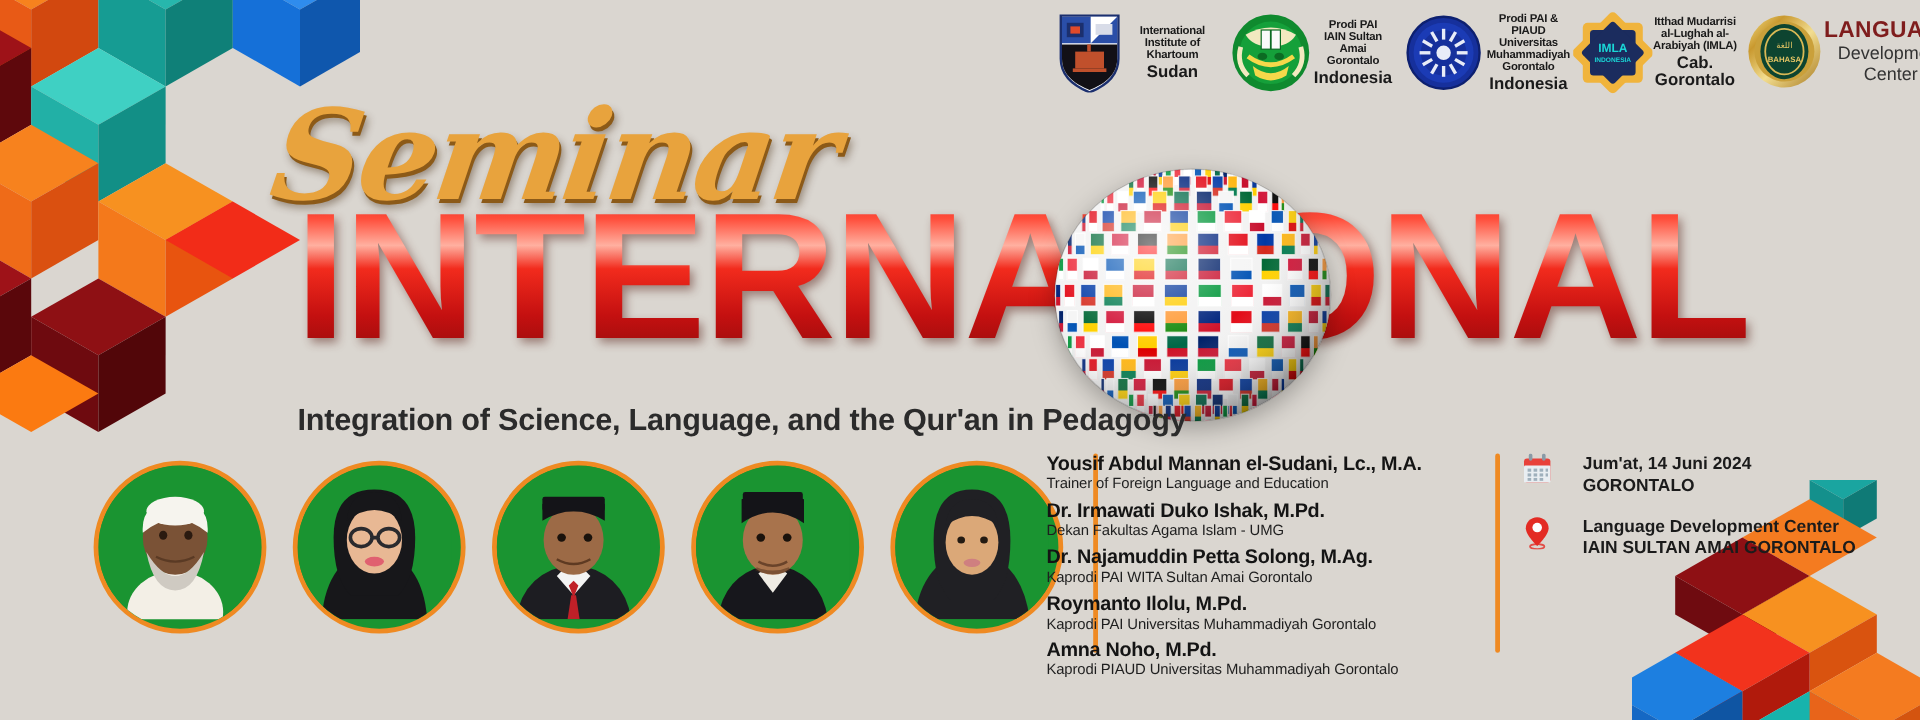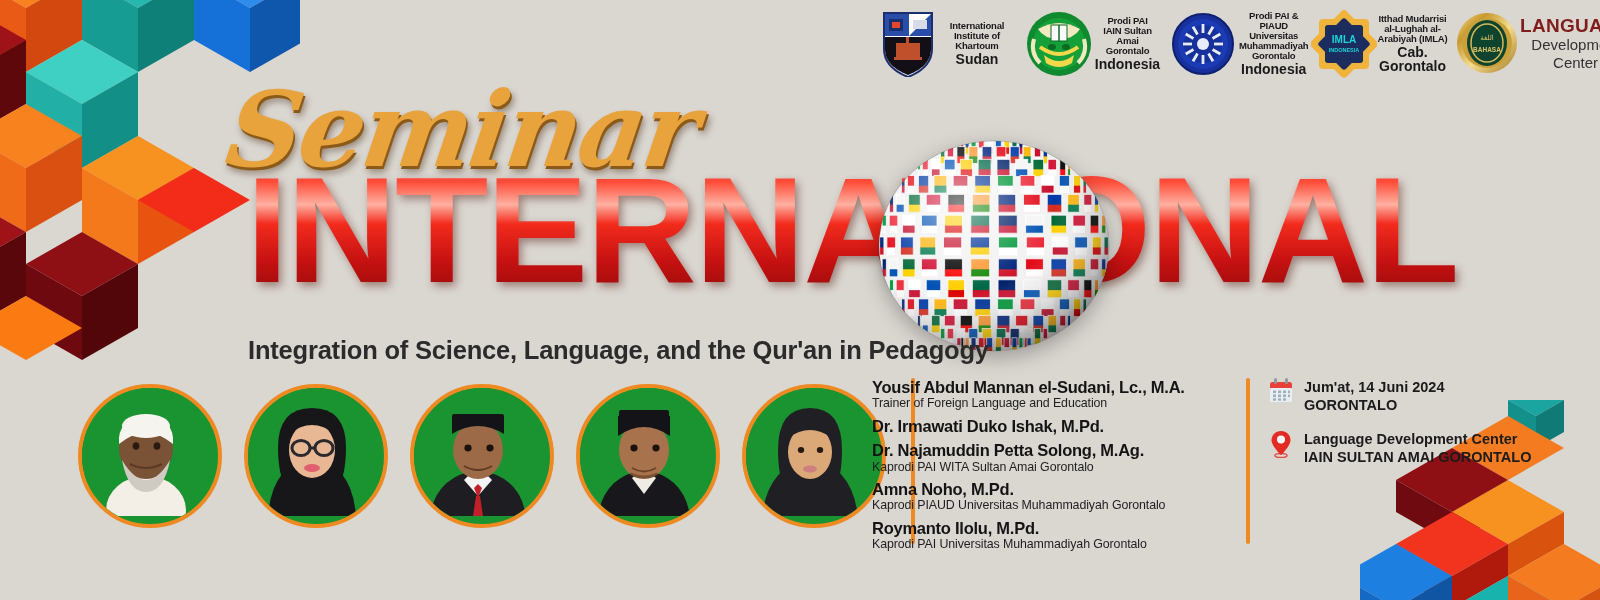--- a/index.html
+++ b/index.html
@@ -90,21 +90,21 @@
   
   #speaker-rule{position:absolute;left:911px;top:378px;width:4px;height:166px;background:#ef8a22;border-radius:2px;}
   #speakers{position:absolute;left:872px;top:378px;width:320px;}
   .sp{margin-bottom:6px;}
   .sp-name{font-size:16.5px;font-weight:700;color:#141414;line-height:1.12;letter-spacing:-0.25px;white-space:nowrap;}
   .sp-role{font-size:12.4px;font-weight:400;color:#1f1f1f;line-height:1.15;letter-spacing:-0.1px;white-space:nowrap;}
 
   
   #detail-rule{position:absolute;left:1246px;top:378px;width:4px;height:166px;background:#ef8a22;border-radius:2px;}
   #details{position:absolute;left:1268px;top:378px;width:320px;}
-  .det{display:flex;align-items:flex-start;gap:10px;margin-bottom:16px;}
+  .det{display:flex;align-items:flex-start;gap:25px;margin-bottom:16px;}
   .det-ico{width:26px;height:28px;flex:0 0 auto;display:flex;align-items:flex-start;justify-content:center;}
   .det-txt{padding-top:0px;}
   .det-l1{font-size:14.5px;font-weight:700;color:#1b1b1b;line-height:1.25;white-space:nowrap;}
   .det-l2{font-size:14.5px;font-weight:700;color:#1b1b1b;line-height:1.25;white-space:nowrap;}
 </style>
 </head>
 <body>
 
 <div id="banner">
 
@@ -1194,32 +1194,33 @@
   </div>
 
   <div id="speaker-rule"></div>
   <div id="speakers">
     <div class="sp">
       <div class="sp-name">Yousif Abdul Mannan el-Sudani, Lc., M.A.</div>
       <div class="sp-role">Trainer of Foreign Language and Education</div>
     </div>
     <div class="sp">
       <div class="sp-name">Dr. Irmawati Duko Ishak, M.Pd.</div>
+      <div class="sp-role">Dekan Fakultas Agama Islam - UMG</div>
     </div>
     <div class="sp">
       <div class="sp-name">Dr. Najamuddin Petta Solong, M.Ag.</div>
       <div class="sp-role">Kaprodi PAI WITA Sultan Amai Gorontalo</div>
     </div>
     <div class="sp">
+      <div class="sp-name">Roymanto Ilolu, M.Pd.</div>
+      <div class="sp-role">Kaprodi PAI Universitas Muhammadiyah Gorontalo</div>
+    </div>
+    <div class="sp">
       <div class="sp-name">Amna Noho, M.Pd.</div>
       <div class="sp-role">Kaprodi PIAUD Universitas Muhammadiyah Gorontalo</div>
-    </div>
-    <div class="sp">
-      <div class="sp-name">Roymanto Ilolu, M.Pd.</div>
-      <div class="sp-role">Kaprodi PAI Universitas Muhammadiyah Gorontalo</div>
     </div>
   </div>
 
   <div id="detail-rule"></div>
   <div id="details">
 
     <div class="det">
       <div class="det-ico">
         <svg width="24" height="25" viewBox="0 0 24 25">
           <rect x="1" y="4" width="22" height="20" rx="2.5" fill="#e8413a"></rect>

